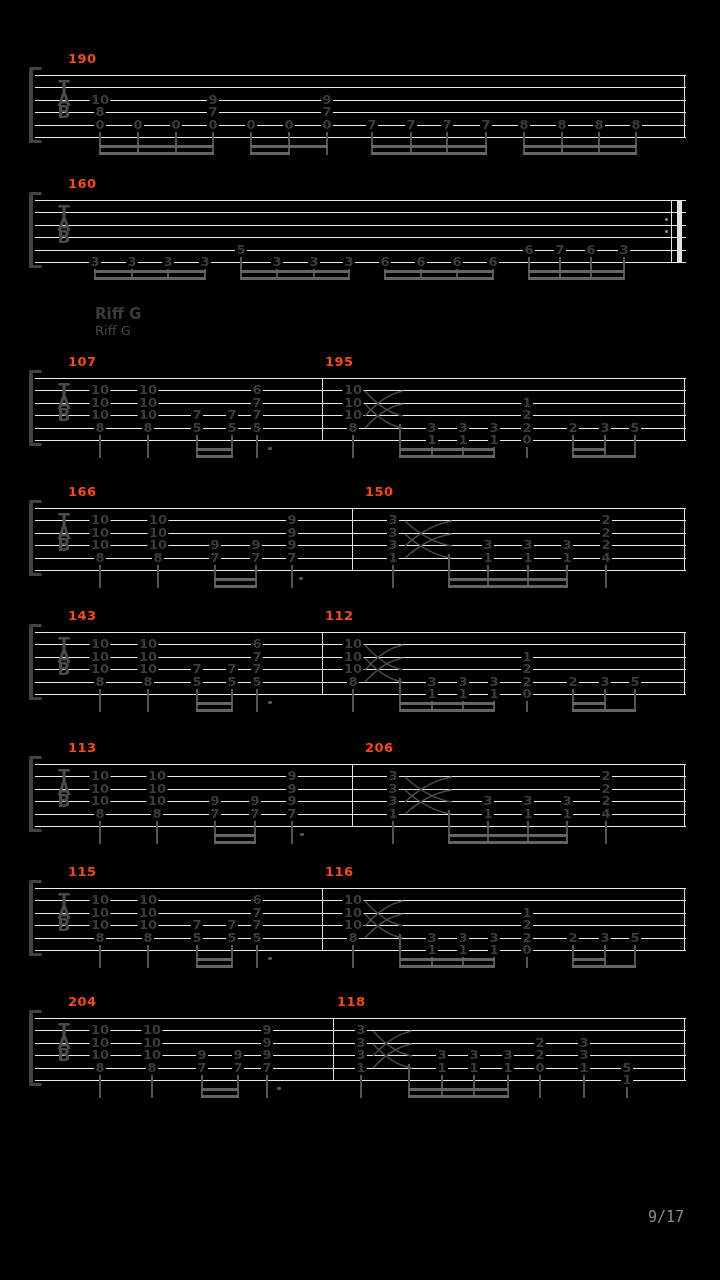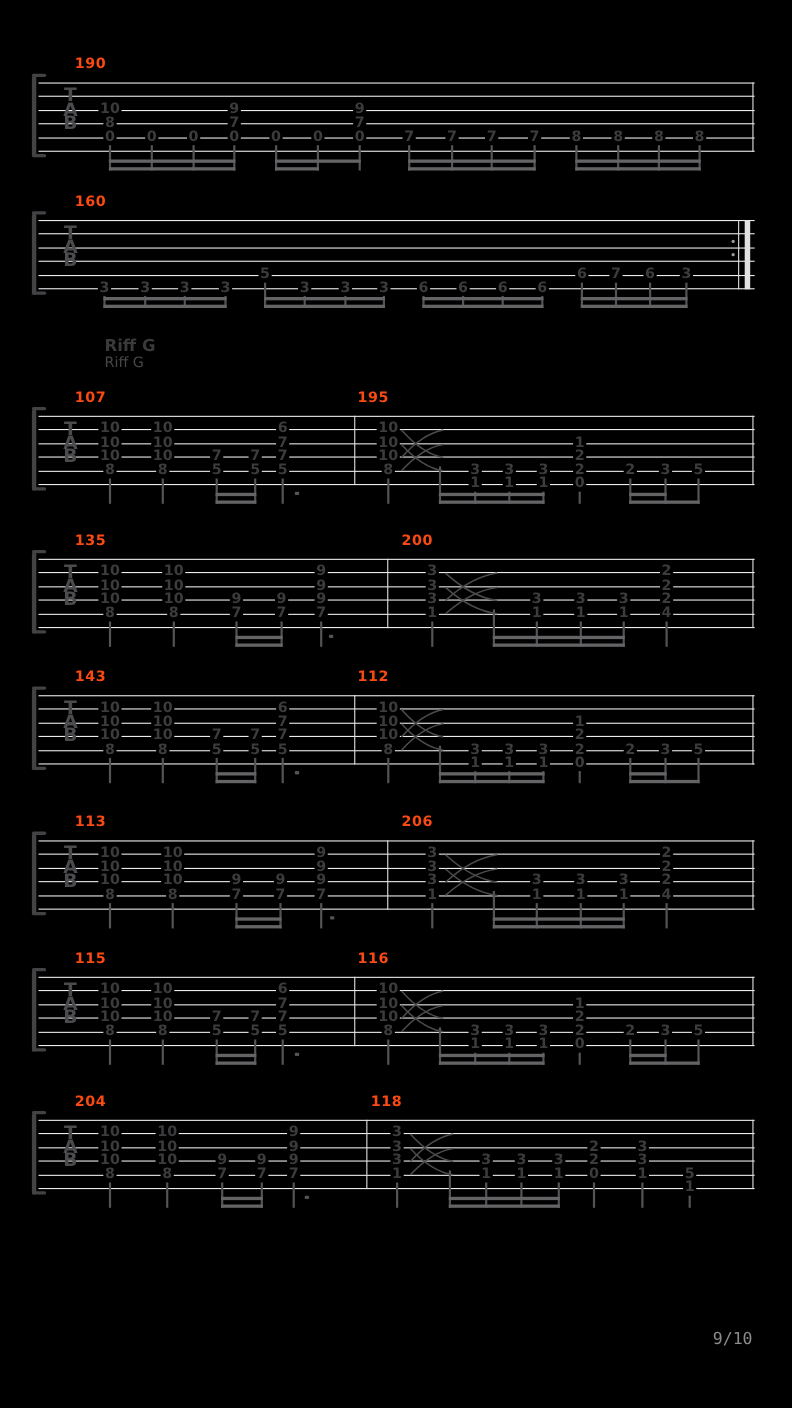--- a/index.html
+++ b/index.html
@@ -222,22 +222,22 @@
       <div class="abs bracket-tip" style="left: 29px; top: 573px; width: 13px;"></div>
       <div class="abs staff-line" style="left: 35px; top: 508px; width: 651px;"></div>
       <div class="abs staff-line" style="left: 35px; top: 520.4px; width: 651px;"></div>
       <div class="abs staff-line" style="left: 35px; top: 532.8px; width: 651px;"></div>
       <div class="abs staff-line" style="left: 35px; top: 545.2px; width: 651px;"></div>
       <div class="abs staff-line" style="left: 35px; top: 557.6px; width: 651px;"></div>
       <div class="abs staff-line" style="left: 35px; top: 570px; width: 651px;"></div>
       <div class="abs clef" style="left: 64px; top: 520.4px;">T</div>
       <div class="abs clef" style="left: 64px; top: 532.8px;">A</div>
       <div class="abs clef" style="left: 64px; top: 545.2px;">B</div>
-      <div class="abs mnum" style="left: 68px; top: 485px;">135</div>
-      <div class="abs mnum" style="left: 365px; top: 485px;">200</div>
+      <div class="abs mnum" style="left: 68px; top: 485px;">166</div>
+      <div class="abs mnum" style="left: 365px; top: 485px;">150</div>
       <div class="abs barline" style="left: 352px; top: 508px; height: 63px;"></div>
       <div class="abs barline" style="left: 684px; top: 508px; height: 63px;"></div>
       <div class="abs fret" style="left: 100px; top: 520.4px;">10</div>
       <div class="abs fret" style="left: 100px; top: 532.8px;">10</div>
       <div class="abs fret" style="left: 100px; top: 545.2px;">10</div>
       <div class="abs fret" style="left: 100px; top: 557.6px;">8</div>
       <div class="abs stem" style="left: 99.2px; top: 564.6px; height: 23.4px;"></div>
       <div class="abs fret" style="left: 158px; top: 520.4px;">10</div>
       <div class="abs fret" style="left: 158px; top: 532.8px;">10</div>
       <div class="abs fret" style="left: 158px; top: 545.2px;">10</div>
@@ -569,14 +569,14 @@
       <path d="M 405 814 Q 428.5 793 452 790" fill="none" stroke="#4c4c4e" stroke-width="1.4"></path>
       <path d="M 365 901 Q 384 922.5 403 926" fill="none" stroke="#4c4c4e" stroke-width="1.4"></path>
       <path d="M 365 926 Q 384 904.5 403 901" fill="none" stroke="#4c4c4e" stroke-width="1.4"></path>
       <path d="M 365 914 Q 384 935 403 938" fill="none" stroke="#4c4c4e" stroke-width="1.4"></path>
       <path d="M 365 938 Q 384 917 403 914" fill="none" stroke="#4c4c4e" stroke-width="1.4"></path>
       <path d="M 373 1031 Q 392.5 1052.5 412 1056" fill="none" stroke="#4c4c4e" stroke-width="1.4"></path>
       <path d="M 373 1056 Q 392.5 1034.5 412 1031" fill="none" stroke="#4c4c4e" stroke-width="1.4"></path>
       <path d="M 373 1044 Q 392.5 1065 412 1068" fill="none" stroke="#4c4c4e" stroke-width="1.4"></path>
       <path d="M 373 1068 Q 392.5 1047 412 1044" fill="none" stroke="#4c4c4e" stroke-width="1.4"></path>
     </svg>
-  <div class="abs pagenum" style="left:648px;top:1209px;">9/10</div>
+  <div class="abs pagenum" style="left:648px;top:1209px;">9/17</div>
 </div>
 
 </body></html>

